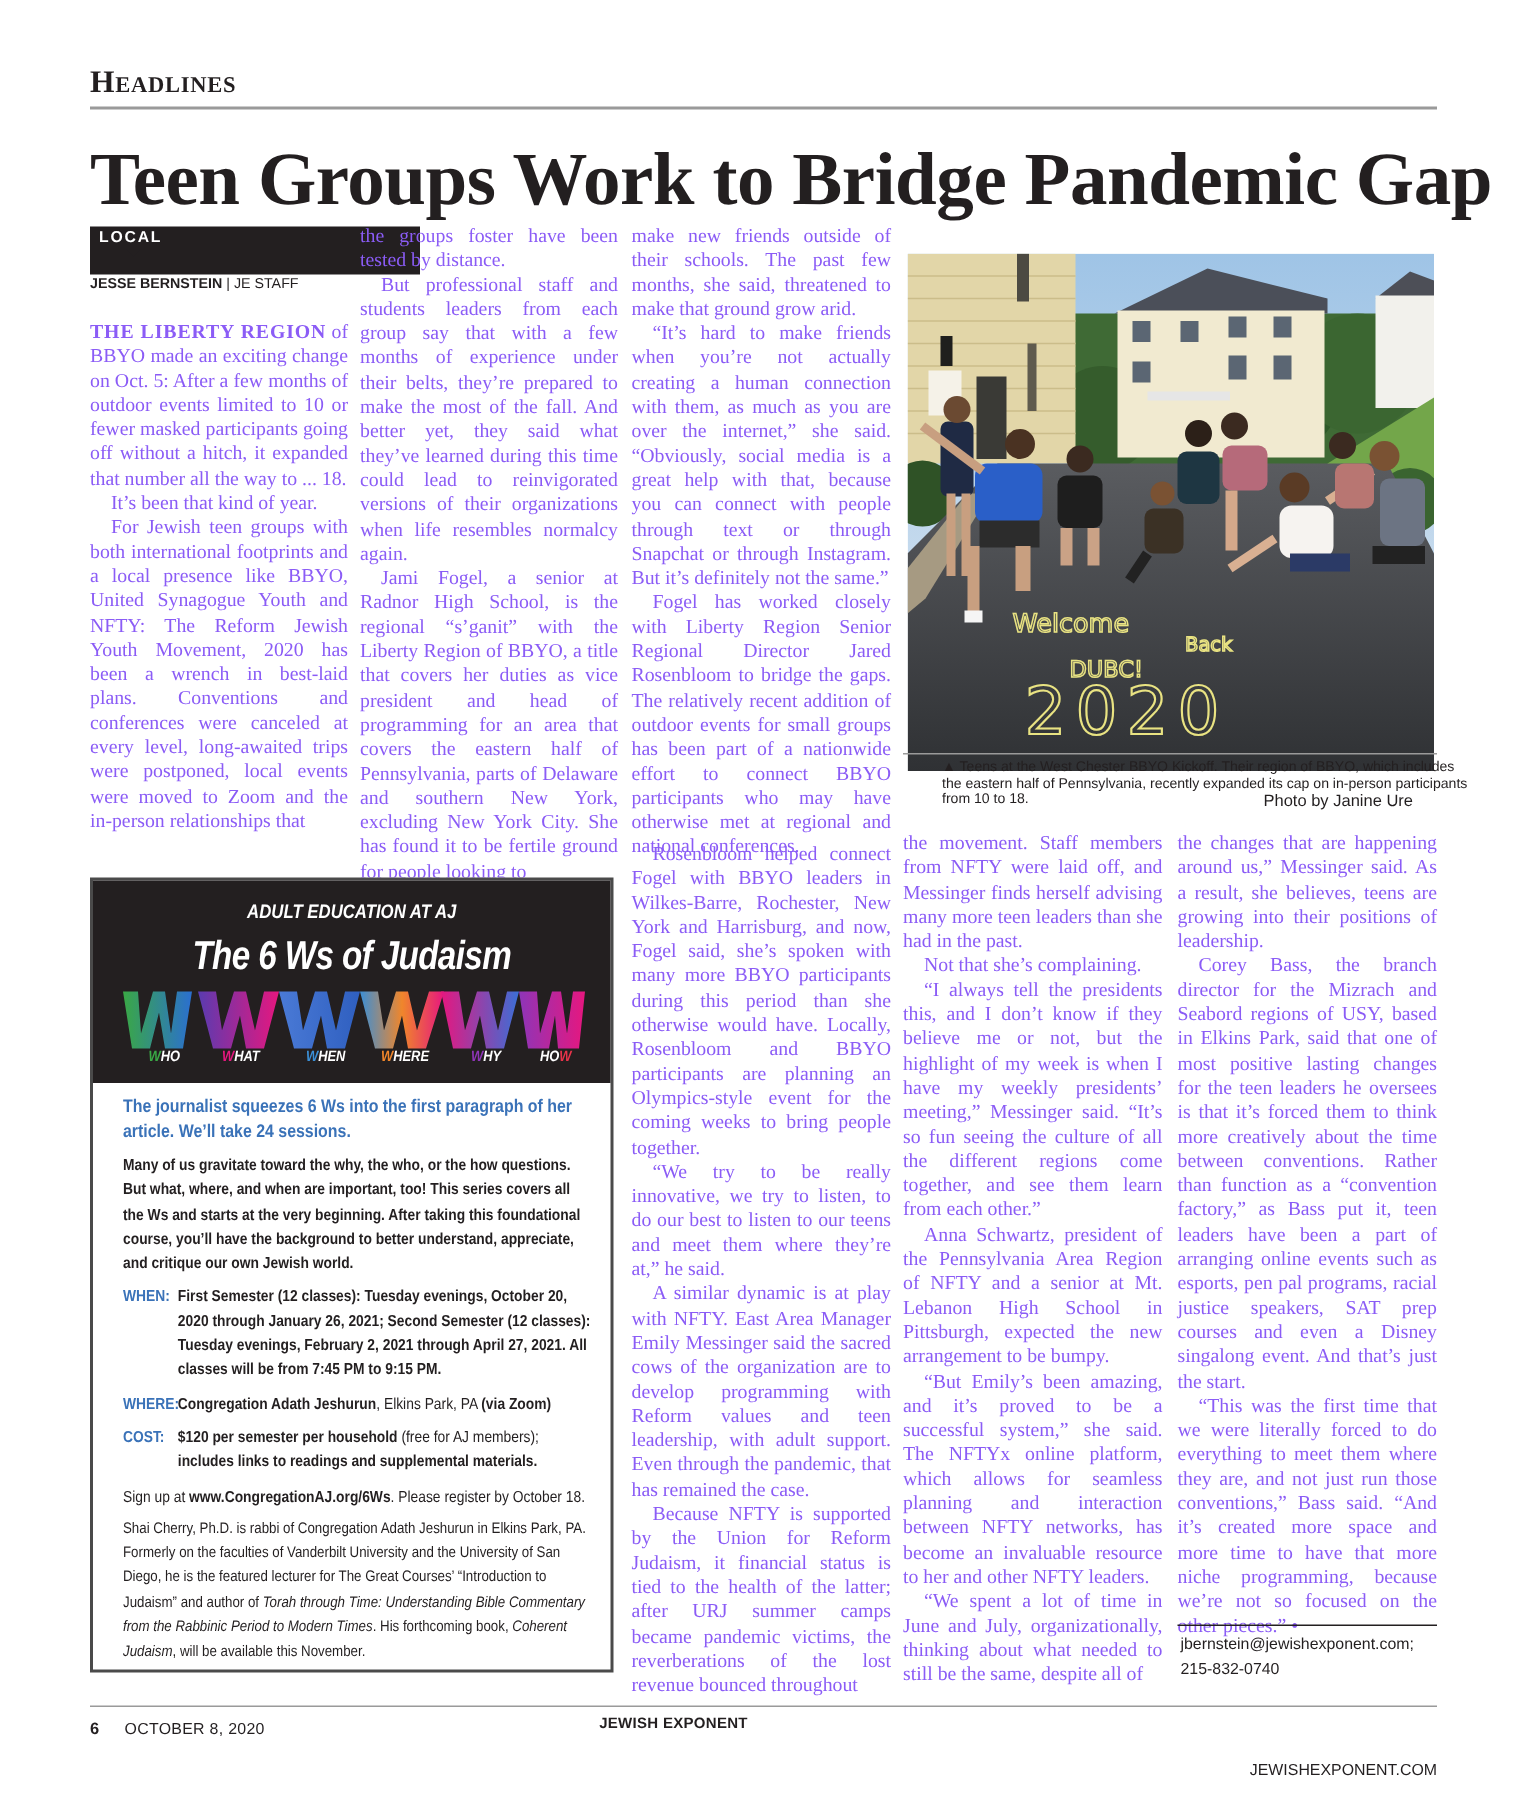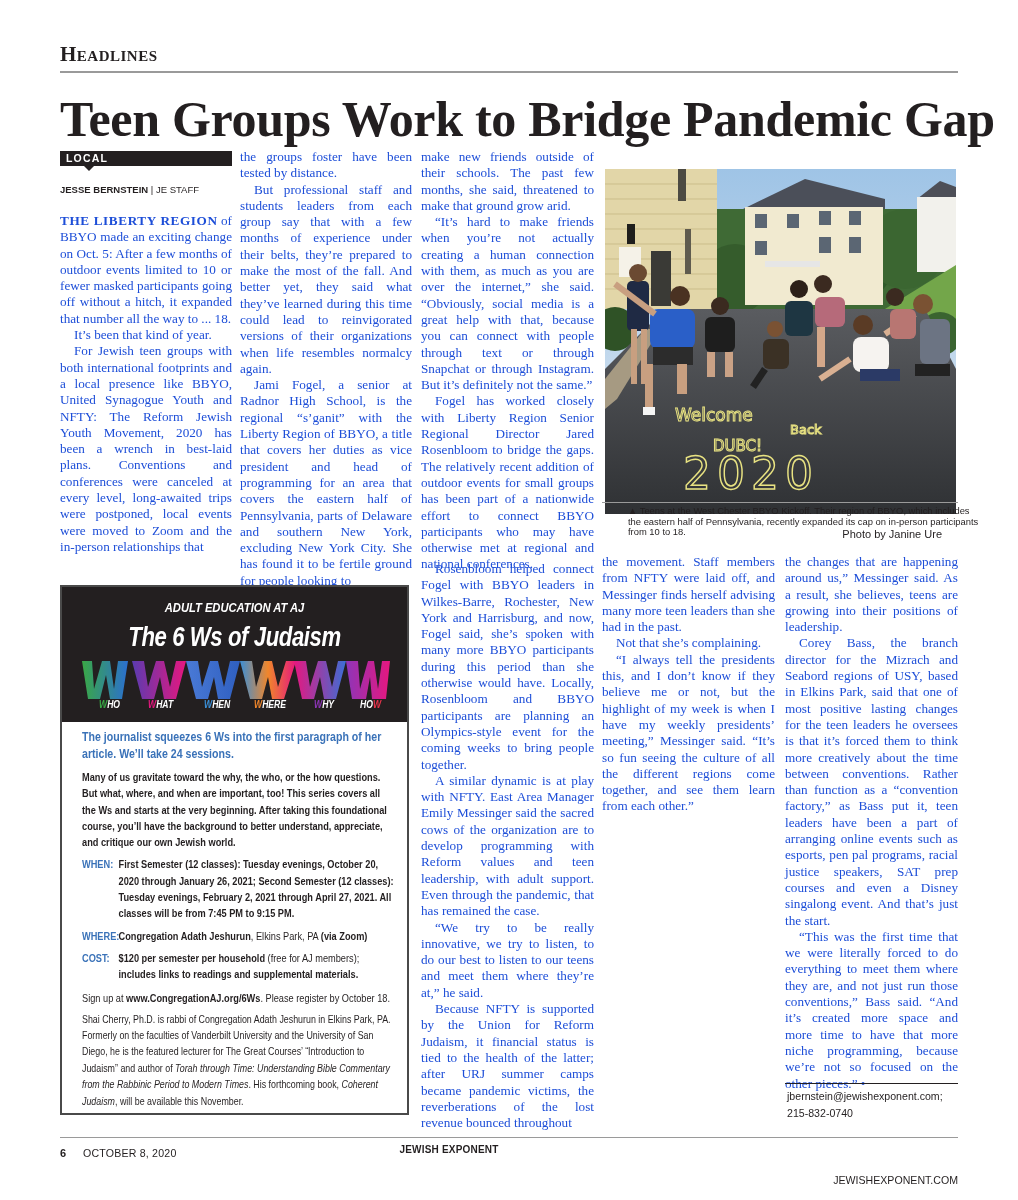--- a/index.html
+++ b/index.html
@@ -2,32 +2,32 @@
 <html><head>
 <meta charset="utf-8">
 <style>
   html, body { margin: 0; padding: 0; background: #ffffff; }
   body { width: 1018px; height: 1200px; position: relative; overflow: hidden; color: #231f20; }
 
   #section-label { position: absolute; left: 60px; top: 42px; font-family: "Liberation Serif", serif; font-weight: bold; font-size: 21px; letter-spacing: 0.5px; font-variant: small-caps; color: #231f20; }
   #section-rule { position: absolute; left: 60px; top: 71px; width: 898px; height: 2px; background: #9a9a9a; }
   #headline { position: absolute; left: 60px; top: 96px; width: 900px; font-family: "Liberation Serif", serif; font-weight: bold; font-size: 50px; letter-spacing: -0.3px; color: #231f20; line-height: 46px; white-space: nowrap; }
 
-  .col { position: absolute; font-family: "Liberation Serif", serif; font-size: 13.2px; line-height: 16.3px; text-align: justify; color: #1d4ed8; }
+  .col { position: absolute; font-family: "Liberation Serif", serif; font-size: 13.2px; line-height: 16.3px; text-align: justify; color: #8b5cf6; }
   .col p { margin: 0; text-indent: 14px; }
   .col p.noindent { text-indent: 0; }
 
   #col1 { left: 60px; top: 213px; width: 172px; }
   #col2 { left: 240px; top: 149px; width: 172px; }
   #col3 { left: 421px; top: 149px; width: 173px; }
   #col3b { left: 421px; top: 561px; width: 173px; }
   #col4 { left: 602px; top: 554px; width: 173px; }
   #col5 { left: 785px; top: 554px; width: 173px; }
 
-  #kicker { position: absolute; left: 60px; top: 151px; width: 172px; height: 15px; background: #231f20; }
+  #kicker { position: absolute; left: 60px; top: 151px; width: 172px; height: 32px; background: #231f20; padding-left: 48px; }
   #kicker span { position: absolute; left: 6px; top: 1px; color: #fff; font-family: "Liberation Sans", sans-serif; font-weight: bold; font-size: 10.5px; letter-spacing: 1.2px; }
   #kicker-tri { position: absolute; left: 84px; top: 166px; width: 0; height: 0; border-left: 5px solid transparent; border-right: 5px solid transparent; border-top: 5px solid #231f20; }
   #byline { position: absolute; left: 60px; top: 184px; font-family: "Liberation Sans", sans-serif; font-size: 9.5px; color: #231f20; }
   #byline b { font-weight: bold; }
   .lead-caps { font-weight: bold; letter-spacing: 0.6px; }
 
   
   #photo { position: absolute; left: 605px; top: 150px; width: 351px; height: 345px; overflow: hidden; margin-top: 19px; }
   #photo-rule { position: absolute; left: 602px; top: 502px; width: 356px; height: 1px; background: #9a9a9a; }
   #caption { position: absolute; left: 604px; top: 506px; width: 354px; font-family: "Liberation Sans", sans-serif; font-size: 9.4px; line-height: 10.5px; color: #231f20; margin-left: 24px; }
@@ -88,22 +88,22 @@
 </div>
 
 <div id="col3" class="col">
   <p class="noindent">make new friends outside of their schools. The past few months, she said, threatened to make that ground grow arid.</p>
   <p>“It’s hard to make friends when you’re not actually creating a human connection with them, as much as you are over the internet,” she said. “Obviously, social media is a great help with that, because you can connect with people through text or through Snapchat or through Instagram. But it’s definitely not the same.”</p>
   <p>Fogel has worked closely with Liberty Region Senior Regional Director Jared Rosenbloom to bridge the gaps. The relatively recent addition of outdoor events for small groups has been part of a nationwide effort to connect BBYO participants who may have otherwise met at regional and national conferences.</p>
 </div>
 
 <div id="col3b" class="col">
   <p>Rosenbloom helped connect Fogel with BBYO leaders in Wilkes-Barre, Rochester, New York and Harrisburg, and now, Fogel said, she’s spoken with many more BBYO participants during this period than she otherwise would have. Locally, Rosenbloom and BBYO participants are planning an Olympics-style event for the coming weeks to bring people together.</p>
+  <p>“We try to be really innovative, we try to listen, to do our best to listen to our teens and meet them where they’re at,” he said.</p>
   <p>A similar dynamic is at play with NFTY. East Area Manager Emily Messinger said the sacred cows of the organization are to develop programming with Reform values and teen leadership, with adult support. Even through the pandemic, that has remained the case.</p>
-  <p>“We try to be really innovative, we try to listen, to do our best to listen to our teens and meet them where they’re at,” he said.</p>
   <p>Because NFTY is supported by the Union for Reform Judaism, it financial status is tied to the health of the latter; after URJ summer camps became pandemic victims, the reverberations of the lost revenue bounced throughout</p>
 </div>
 
 <div id="photo" role="img" aria-label="Teens in masks posing on a driveway with chalk writing">
   <svg width="351" height="345" viewBox="0 0 351 345" xmlns="http://www.w3.org/2000/svg">
     <defs>
       <linearGradient id="sky" x1="0" y1="0" x2="0" y2="1">
           <stop offset="0" stop-color="#9fc4e6"></stop>
           <stop offset="1" stop-color="#dfe9f2"></stop>
         </linearGradient>
@@ -205,20 +205,23 @@
   </svg>
 </div>
 <div id="photo-rule"></div>
 <div id="caption">▲ Teens at the West Chester BBYO Kickoff. Their region of BBYO, which includes the eastern half of Pennsylvania, recently expanded its cap on in-person participants from 10 to 18.</div>
 <div id="credit">Photo by Janine Ure</div>
 
 <div id="col4" class="col">
   <p class="noindent">the movement. Staff members from NFTY were laid off, and Messinger finds herself advising many more teen leaders than she had in the past.</p>
   <p>Not that she’s complaining.</p>
   <p>“I always tell the presidents this, and I don’t know if they believe me or not, but the highlight of my week is when I have my weekly presidents’ meeting,” Messinger said. “It’s so fun seeing the culture of all the different regions come together, and see them learn from each other.”</p>
+  <p>Anna Schwartz, president of the Pennsylvania Area Region of NFTY and a senior at Mt. Lebanon High School in Pittsburgh, expected the new arrangement to be bumpy.</p>
+  <p>“But Emily’s been amazing, and it’s proved to be a successful system,” she said. The NFTYx online platform, which allows for seamless planning and interaction between NFTY networks, has become an invaluable resource to her and other NFTY leaders.</p>
+  <p>“We spent a lot of time in June and July, organizationally, thinking about what needed to still be the same, despite all of</p>
 </div>
 
 <div id="col5" class="col">
   <p class="noindent">the changes that are happening around us,” Messinger said. As a result, she believes, teens are growing into their positions of leadership.</p>
   <p>Corey Bass, the branch director for the Mizrach and Seabord regions of USY, based in Elkins Park, said that one of most positive lasting changes for the teen leaders he oversees is that it’s forced them to think more creatively about the time between conventions. Rather than function as a “convention factory,” as Bass put it, teen leaders have been a part of arranging online events such as esports, pen pal programs, racial justice speakers, SAT prep courses and even a Disney singalong event. And that’s just the start.</p>
   <p>“This was the first time that we were literally forced to do everything to meet them where they are, and not just run those conventions,” Bass said. “And it’s created more space and more time to have that more niche programming, because we’re not so focused on the other pieces.” •</p>
 </div>
 <div id="contact-rule"></div>
 <div id="contact">
   <div>jbernstein@jewishexponent.com;</div>

